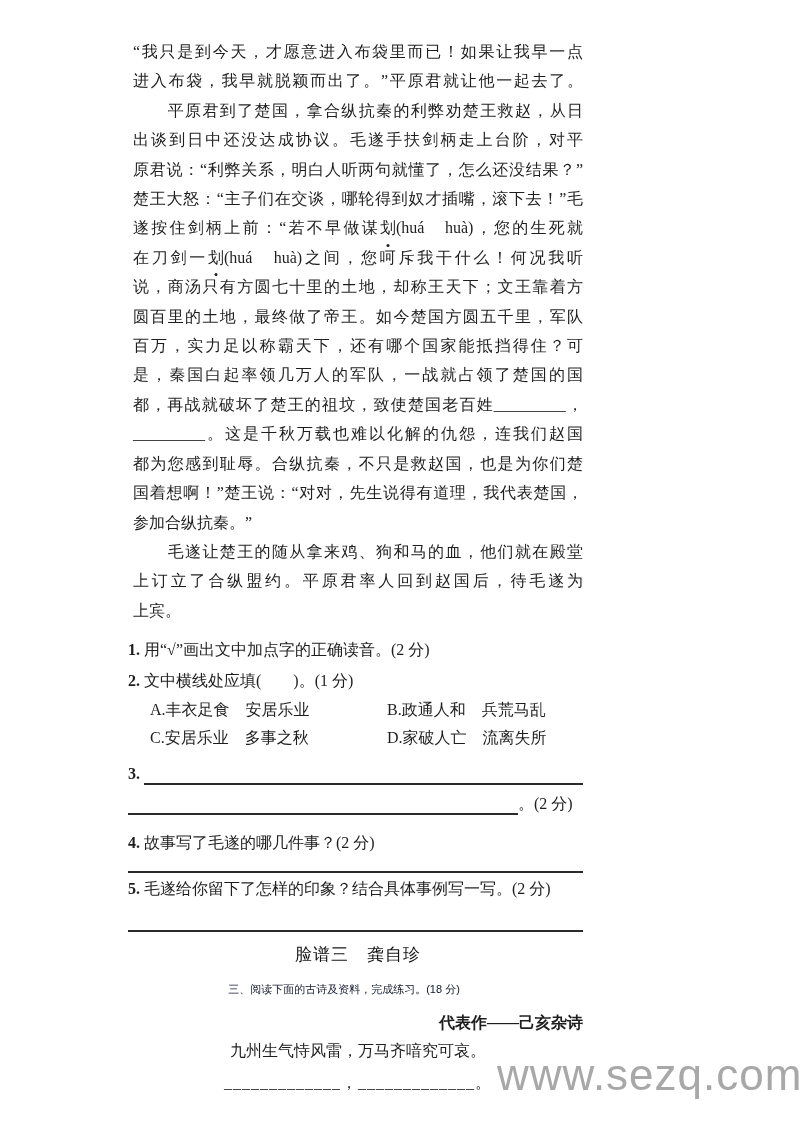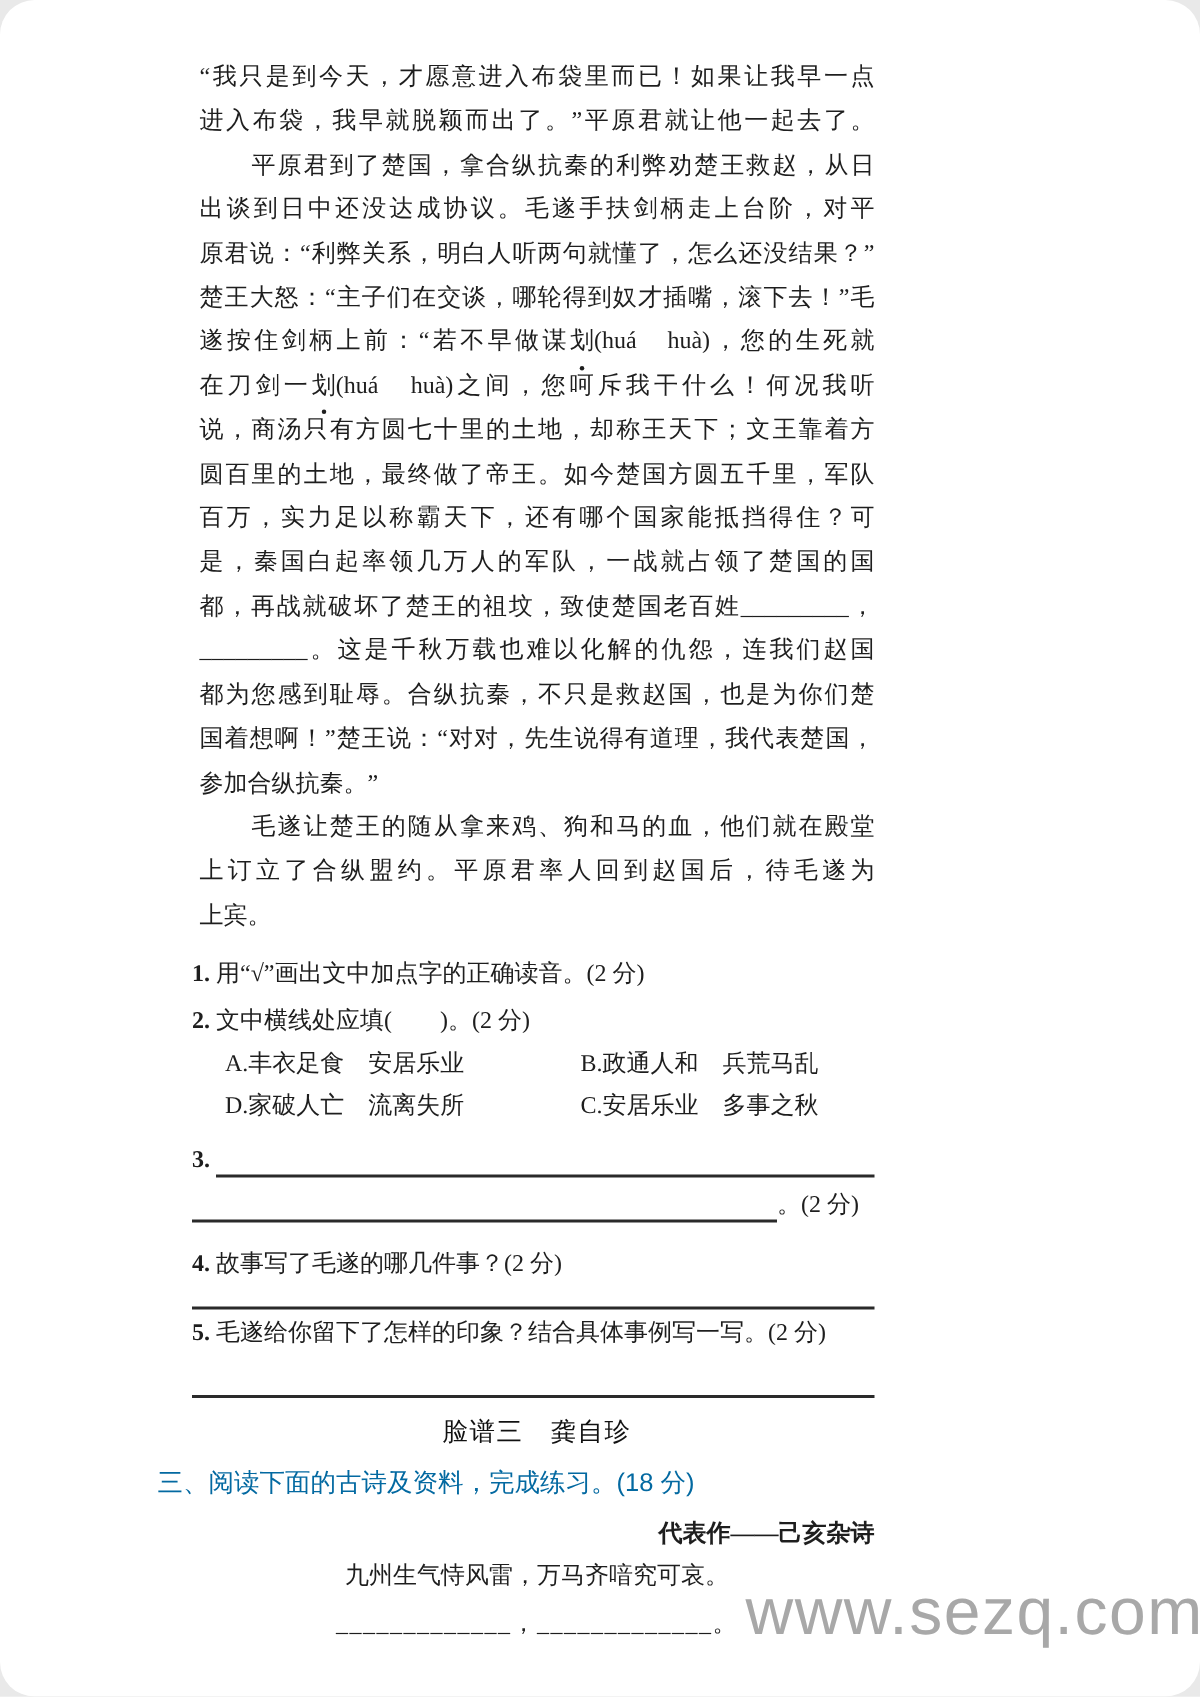--- a/index.html
+++ b/index.html
@@ -2,21 +2,20 @@
 <html><head>
 <meta charset="utf-8">
 <style>
   * { margin:0; padding:0; box-sizing:border-box; }
   html,body { background:#e9e9e9; }
   .page {
     position:relative; width:800px; height:1131px; background:#ffffff;
     margin:0 auto; overflow:hidden;
     font-family:"Liberation Serif","DejaVu Serif",serif;
     color:#1e1e1e;
-    border-radius:23px;
   }
   
   .passage { position:absolute; left:133px; top:37px; width:450px;
     font-size:16px; line-height:29.4px; }
   .p-line { text-align:justify; text-align-last:justify; white-space:normal; }
   .p-line.short { text-align-last:left; }
   .dot-char { position:relative; display:inline-block; }
   .dot-char::after { content:""; position:absolute; left:50%; bottom:-4px;
     transform:translateX(-50%); width:3px; height:3px; border-radius:50%;
     background:#1e1e1e; }
@@ -35,21 +34,21 @@
     align-self:flex-end; margin-bottom:4px; height:1px; }
   .answer-line { border-bottom:2px solid #2a2a2a; }
   .answer-line.q4 { height:15px; }
   .answer-line.q5 { height:28px; }
   
   .lower { position:absolute; left:133px; top:940px; width:450px; }
   .mask-heading { text-align:center; font-family:"Liberation Sans","DejaVu Sans",sans-serif;
     font-weight:normal; font-size:17px; line-height:30px; color:#111; letter-spacing:1px; }
   .section-three { margin-left:-28px; margin-top:6px;
     font-family:"Liberation Sans","DejaVu Sans",sans-serif;
-    font-size:17px; line-height:26px; color:#0369a1; }
+    font-size:11px; line-height:26px; color:#0f172a;text-align:center; }
   .poem-title { text-align:right; margin-top:8px; font-weight:bold;
     font-size:16px; line-height:26px; }
   .poem-line { text-align:center; font-size:16px; line-height:30px; }
   .poem-blanks { text-align:center; font-size:16px; line-height:34px;
     letter-spacing:1px; }
   
   .watermark { position:absolute; left:497px; top:1053px;
     font-family:"Liberation Sans","DejaVu Sans",sans-serif;
     font-size:44px; line-height:1; color:#a8a8a8; letter-spacing:1px;
     white-space:nowrap; }
@@ -84,27 +83,27 @@
 
   <div class="questions">
 
     <div class="q-row">
       <span class="q-num">1.</span>
       <span class="q-text">用“√”画出文中加点字的正确读音。(2 分)</span>
     </div>
 
     <div class="q-row">
       <span class="q-num">2.</span>
-      <span class="q-text">文中横线处应填(　　)。(2 分)</span>
+      <span class="q-text">文中横线处应填(　　)。(1 分)</span>
     </div>
     <div class="options">
       <span>A.丰衣足食　安居乐业</span>
       <span>B.政通人和　兵荒马乱</span>
+      <span>C.安居乐业　多事之秋</span>
       <span>D.家破人亡　流离失所</span>
-      <span>C.安居乐业　多事之秋</span>
     </div>
 
     <div class="q-row" style="margin-top:6px;">
       <span class="q-num">3.</span>
       <span class="blank-inline"></span>
     </div>
     <div class="q3-row2">
       <span class="blank-fixed"></span>
       <span>。(2 分)</span>
     </div>

